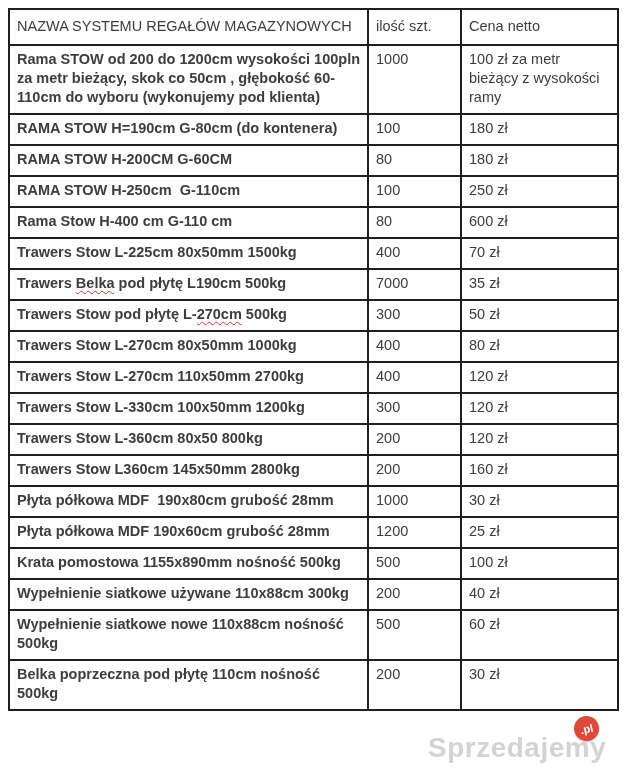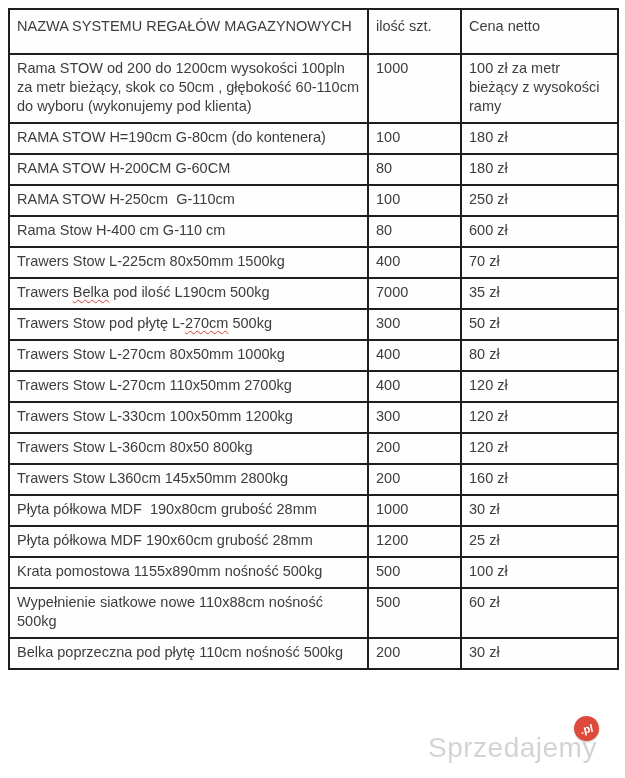--- a/index.html
+++ b/index.html
@@ -27,40 +27,40 @@
     border: 2px solid #1f1f1f;
     color: #3d3d3d;
     font-size: 14.5px;
     line-height: 19px;
     font-weight: normal;
     text-align: left;
     vertical-align: top;
     padding: 4px 6px 6px 7px;
     background: #fefefe;
   }
-  th { padding-top: 7px; padding-bottom: 17px; margin-top: 40px; }
-  td.name-cell { white-space: pre-wrap; }
+  th { padding-top: 7px; padding-bottom: 8px; margin-top: 40px; }
+  td.name-cell { white-space: pre-wrap; font-weight: bold; }
   .squiggle {
     text-decoration: underline;
     text-decoration-style: wavy;
     text-decoration-color: var(--squiggle-color);
     text-decoration-thickness: 1px;
     text-underline-offset: 2px;
   }
   .watermark {
     position: absolute;
     left: 428px; top: 716px;
     width: 190px; height: 52px;
     pointer-events: none;
   }
   .wm-text {
     position: absolute;
     left: 0; top: 16px;
     font-size: 28px;
-    font-weight: normal;
+    font-weight: bold;
     letter-spacing: 0.5px;
     opacity: 0.5;
     text-shadow: 0 1px 0 rgba(255,255,255,0.9);
     white-space: nowrap;
   }
   .wm-badge {
     position: absolute;
     left: 146px; top: 0px;
     width: 25px; height: 25px;
     border-radius: 50%;
@@ -117,21 +117,21 @@
           <td class="name-cell">Rama Stow H-400 cm G-110 cm</td>
           <td>80</td>
           <td>600 zł</td>
         </tr>
         <tr>
           <td class="name-cell">Trawers Stow L-225cm 80x50mm 1500kg</td>
           <td>400</td>
           <td>70 zł</td>
         </tr>
         <tr>
-          <td class="name-cell"><span>Trawers </span><span class="squiggle">Belka</span><span> pod ilość L190cm 500kg</span></td>
+          <td class="name-cell"><span>Trawers </span><span class="squiggle">Belka</span><span> pod płytę L190cm 500kg</span></td>
           <td>7000</td>
           <td>35 zł</td>
         </tr>
         <tr>
           <td class="name-cell"><span>Trawers Stow pod płytę L-</span><span class="squiggle">270cm</span><span> 500kg</span></td>
           <td>300</td>
           <td>50 zł</td>
         </tr>
         <tr>
           <td class="name-cell">Trawers Stow L-270cm 80x50mm 1000kg</td>
@@ -165,20 +165,25 @@
         </tr>
         <tr>
           <td class="name-cell">Płyta półkowa MDF 190x60cm grubość 28mm</td>
           <td>1200</td>
           <td>25 zł</td>
         </tr>
         <tr>
           <td class="name-cell">Krata pomostowa 1155x890mm nośność 500kg</td>
           <td>500</td>
           <td>100 zł</td>
+        </tr>
+        <tr>
+          <td class="name-cell">Wypełnienie siatkowe używane 110x88cm 300kg</td>
+          <td>200</td>
+          <td>40 zł</td>
         </tr>
         <tr>
           <td class="name-cell">Wypełnienie siatkowe nowe 110x88cm nośność 500kg</td>
           <td>500</td>
           <td>60 zł</td>
         </tr>
         <tr>
           <td class="name-cell">Belka poprzeczna pod płytę 110cm nośność 500kg</td>
           <td>200</td>
           <td>30 zł</td>

